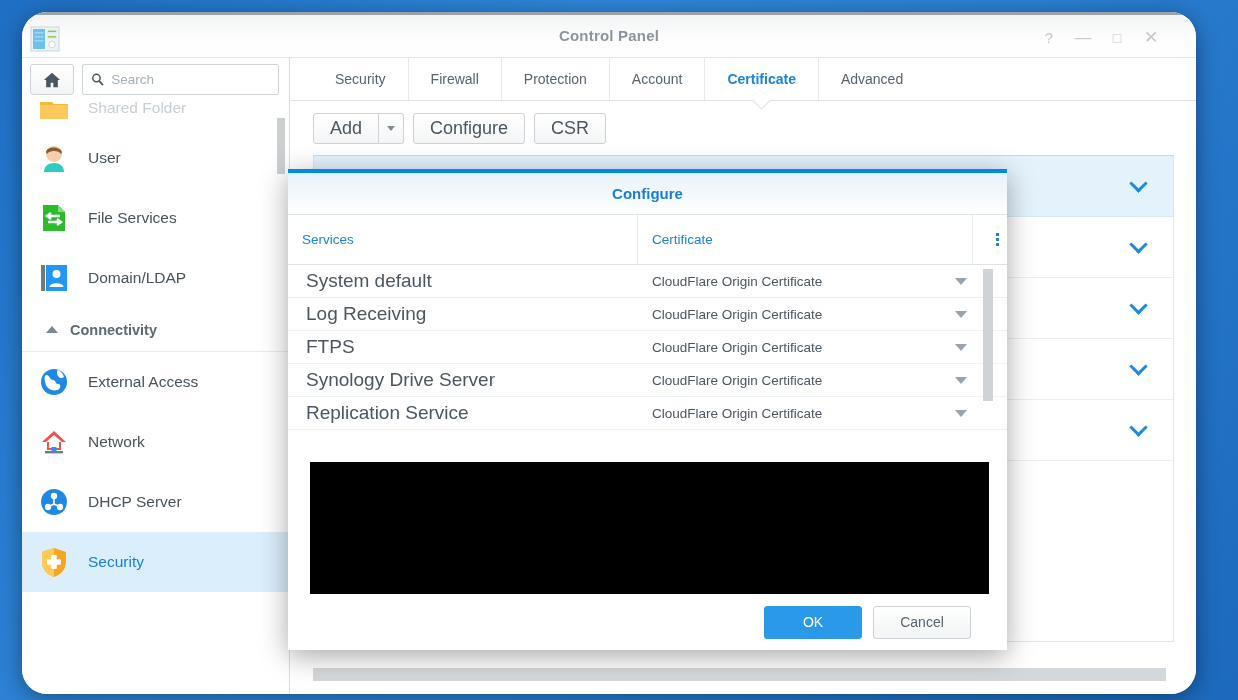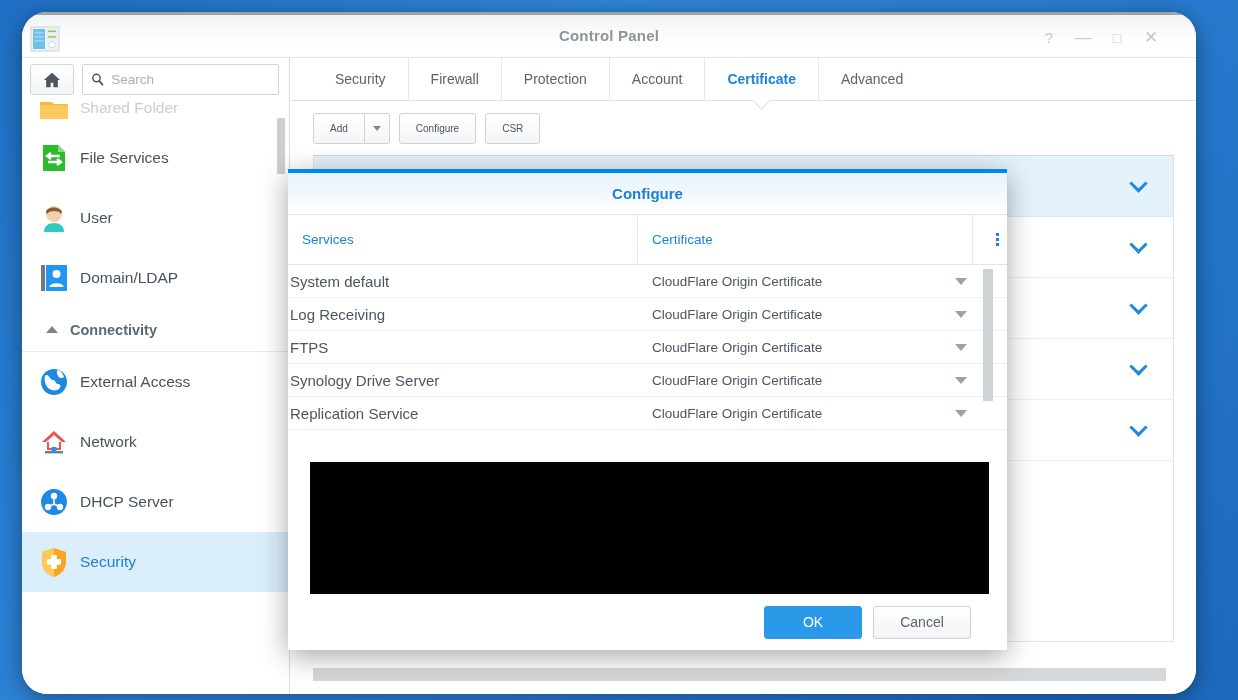--- a/index.html
+++ b/index.html
@@ -73,21 +73,21 @@
     border: 0; outline: none; font-size: 13.5px; color: #333;
     width: 100%; font-family: inherit; background: transparent;
   }
   #search-input::placeholder { color: #a9b0b6; }
 
   #sb-scroll {
     position: absolute; left: 0; top: 30px; right: 0; bottom: 0;
     overflow: hidden;
   }
   .sb-item {
-    height: 60px; display: flex; align-items: center; gap: 10px;
+    height: 60px; display: flex; align-items: center; gap: 18px;
     padding-left: 16px; cursor: pointer;
   }
   .sb-item .ico { width: 32px; height: 32px; flex: none; position: relative; }
   .sb-item .lbl { font-size: 15.5px; color: #48535c; }
   .sb-item.active { background: #dbeefb; }
   .sb-item.active .lbl { color: #1a7fd4; }
   .sb-group {
     height: 44px; display: flex; align-items: center; gap: 12px;
     padding-left: 24px; border-bottom: 1px solid #e9ecee; cursor: pointer;
   }
@@ -121,21 +121,21 @@
   .tab.sel::after {
     content: ""; position: absolute; left: 50%; bottom: -7px;
     margin-left: -7px; width: 12px; height: 12px; background: #fff;
     border-left: 1px solid #dfe3e6; border-bottom: 1px solid #dfe3e6;
     transform: rotate(-45deg);
   }
   #toolbar { height: 54px; display: flex; align-items: center; gap: 9px; padding-left: 22px; }
   .tbtn {
     height: 31px; border: 1px solid #cdd2d6; border-radius: 3px;
     background: linear-gradient(#ffffff,#f4f5f6);
-    font-size: 10px; color: #4b565f; font-family: inherit;
+    font-size: 18px; color: #4b565f; font-family: inherit;
     display: flex; align-items: center; padding: 0 16px; cursor: pointer;
   }
   #add-split { display: flex; }
   #add-split .main { border-radius: 3px 0 0 3px; padding: 0 16px; }
   #add-split .arrow {
     border: 1px solid #cdd2d6; border-left: 0; border-radius: 0 3px 3px 0;
     background: linear-gradient(#ffffff,#f4f5f6); width: 25px;
     display: flex; align-items: center; justify-content: center; cursor: pointer;
   }
   .caret-dn {
@@ -191,21 +191,21 @@
     width: 34px; border-right: 0; display: flex;
     align-items: center; justify-content: center; cursor: pointer;
   }
   .kebab { display: flex; flex-direction: column; gap: 2px; }
   .kebab i { width: 3px; height: 3px; background: #1a84d8; display: block; }
   #grid-rows { position: relative; }
   .grow {
     display: flex; height: 33px; align-items: center;
     border-bottom: 1px solid #eef1f3;
   }
-  .gc-service { width: 350px; padding-left: 2px; font-size: 15px; color: #4c5661; }
+  .gc-service { width: 350px; padding-left: 18px; font-size: 19px; color: #4c5661; }
   .gc-cert {
     flex: 1; padding-left: 14px; font-size: 13.5px; color: #4c5661;
     display: flex; align-items: center; justify-content: space-between; padding-right: 40px;
   }
   .tri-dn {
     width: 0; height: 0; border-left: 6px solid transparent;
     border-right: 6px solid transparent; border-top: 7px solid #98a3ad;
   }
   #grid-track {
     position: absolute; right: 14px; top: 4px; width: 10px; height: 132px;
@@ -265,38 +265,38 @@
             <path d="M2 9h11l3 3h14v15H2z" fill="#f6b93b"></path>
             <path d="M2 13h28v14H2z" fill="#fbc95c"></path>
           </svg>
         </span>
         <span class="lbl" style="color:#c8ced3">Shared Folder</span>
       </div>
 
       <div class="sb-item">
         <span class="ico">
           <svg viewBox="0 0 32 32" width="32" height="32">
+            <path d="M6 30c0-6 4.5-9 10-9s10 3 10 9z" fill="#2ecbc0"></path>
+            <circle cx="16" cy="12" r="8" fill="#f6cfa8"></circle>
+            <path d="M8 10c1-6 14-6 16 0l-1 2c-2-4-12-4-14 0z" fill="#8a5a33"></path>
+          </svg>
+        </span>
+        <span class="lbl">User</span>
+      </div>
+
+      <div class="sb-item">
+        <span class="ico">
+          <svg viewBox="0 0 32 32" width="32" height="32">
             <path d="M5 3h15l7 7v19H5z" fill="#2bbb2b"></path>
             <path d="M20 3l7 7h-7z" fill="#7fdc7f"></path>
             <path d="M10 14h12M10 20h12" stroke="#fff" stroke-width="2.4"></path>
             <path d="M13 11l-4 3 4 3M19 17l4 3-4 3" stroke="#fff" stroke-width="2.4" fill="none"></path>
           </svg>
         </span>
         <span class="lbl">File Services</span>
-      </div>
-
-      <div class="sb-item">
-        <span class="ico">
-          <svg viewBox="0 0 32 32" width="32" height="32">
-            <path d="M6 30c0-6 4.5-9 10-9s10 3 10 9z" fill="#2ecbc0"></path>
-            <circle cx="16" cy="12" r="8" fill="#f6cfa8"></circle>
-            <path d="M8 10c1-6 14-6 16 0l-1 2c-2-4-12-4-14 0z" fill="#8a5a33"></path>
-          </svg>
-        </span>
-        <span class="lbl">User</span>
       </div>
 
 
       <div class="sb-item">
         <span class="ico">
           <svg viewBox="0 0 32 32" width="32" height="32">
             <rect x="3" y="3" width="4" height="26" fill="#6e7a85"></rect>
             <rect x="8" y="3" width="21" height="26" fill="#2196f3"></rect>
             <circle cx="18.5" cy="12" r="4" fill="#fff"></circle>
             <path d="M11.5 25c0-5 14-5 14 0z" fill="#fff"></path>

